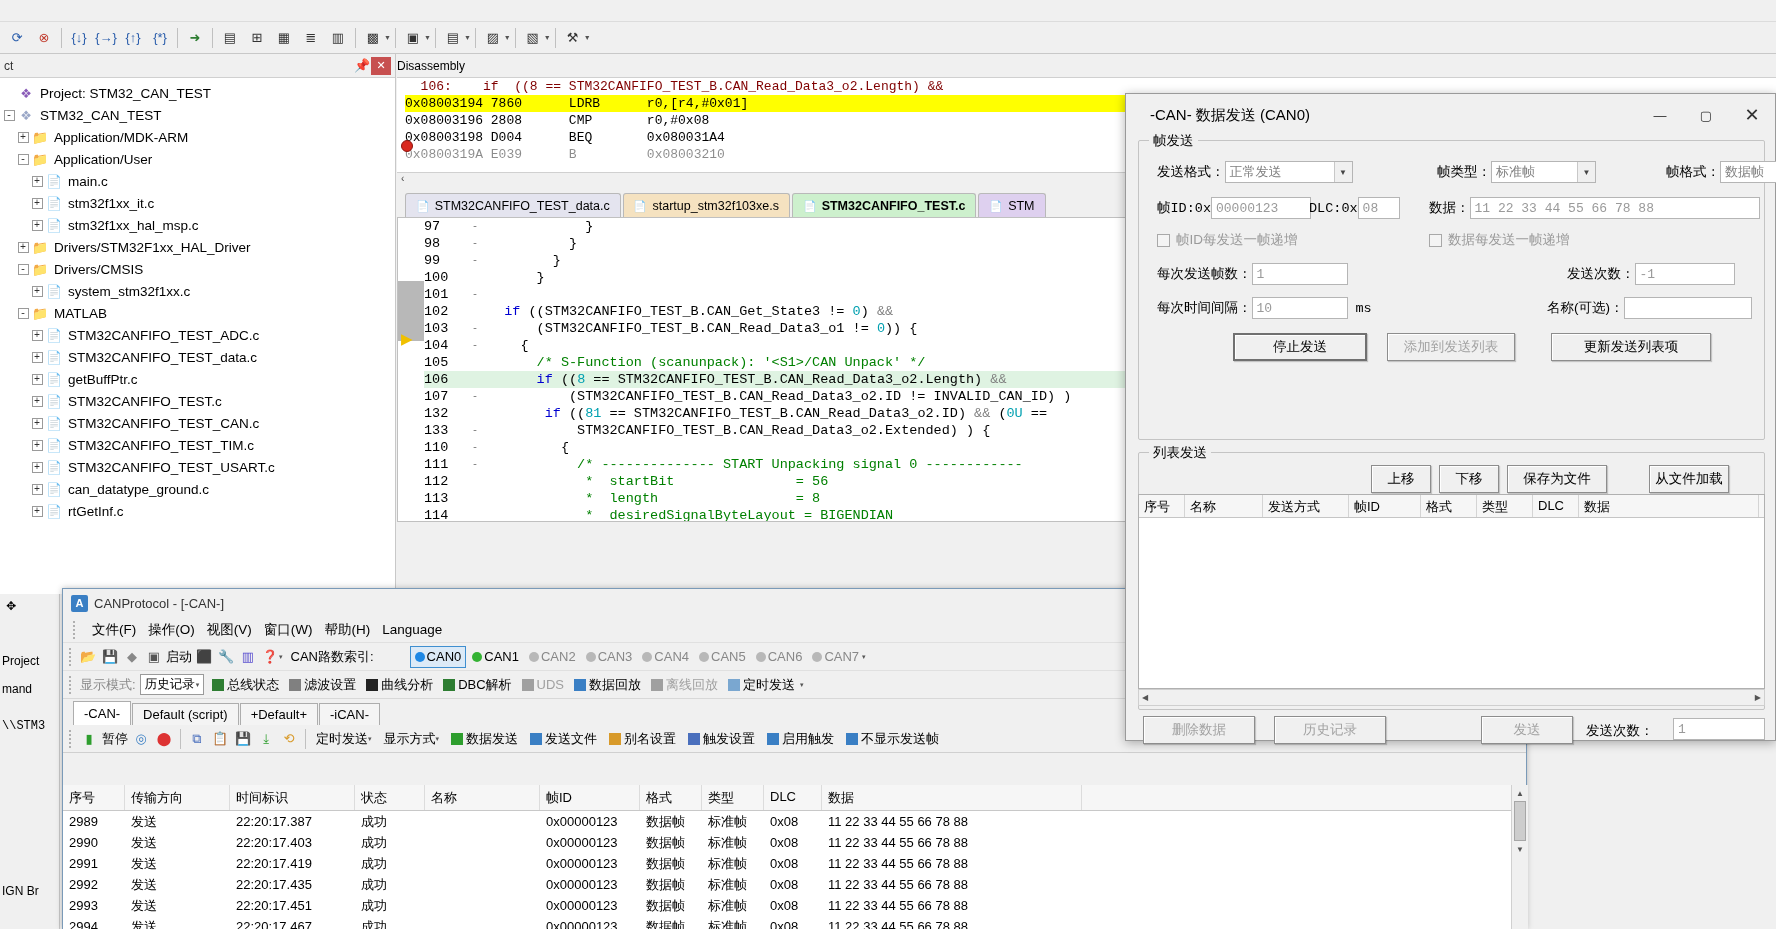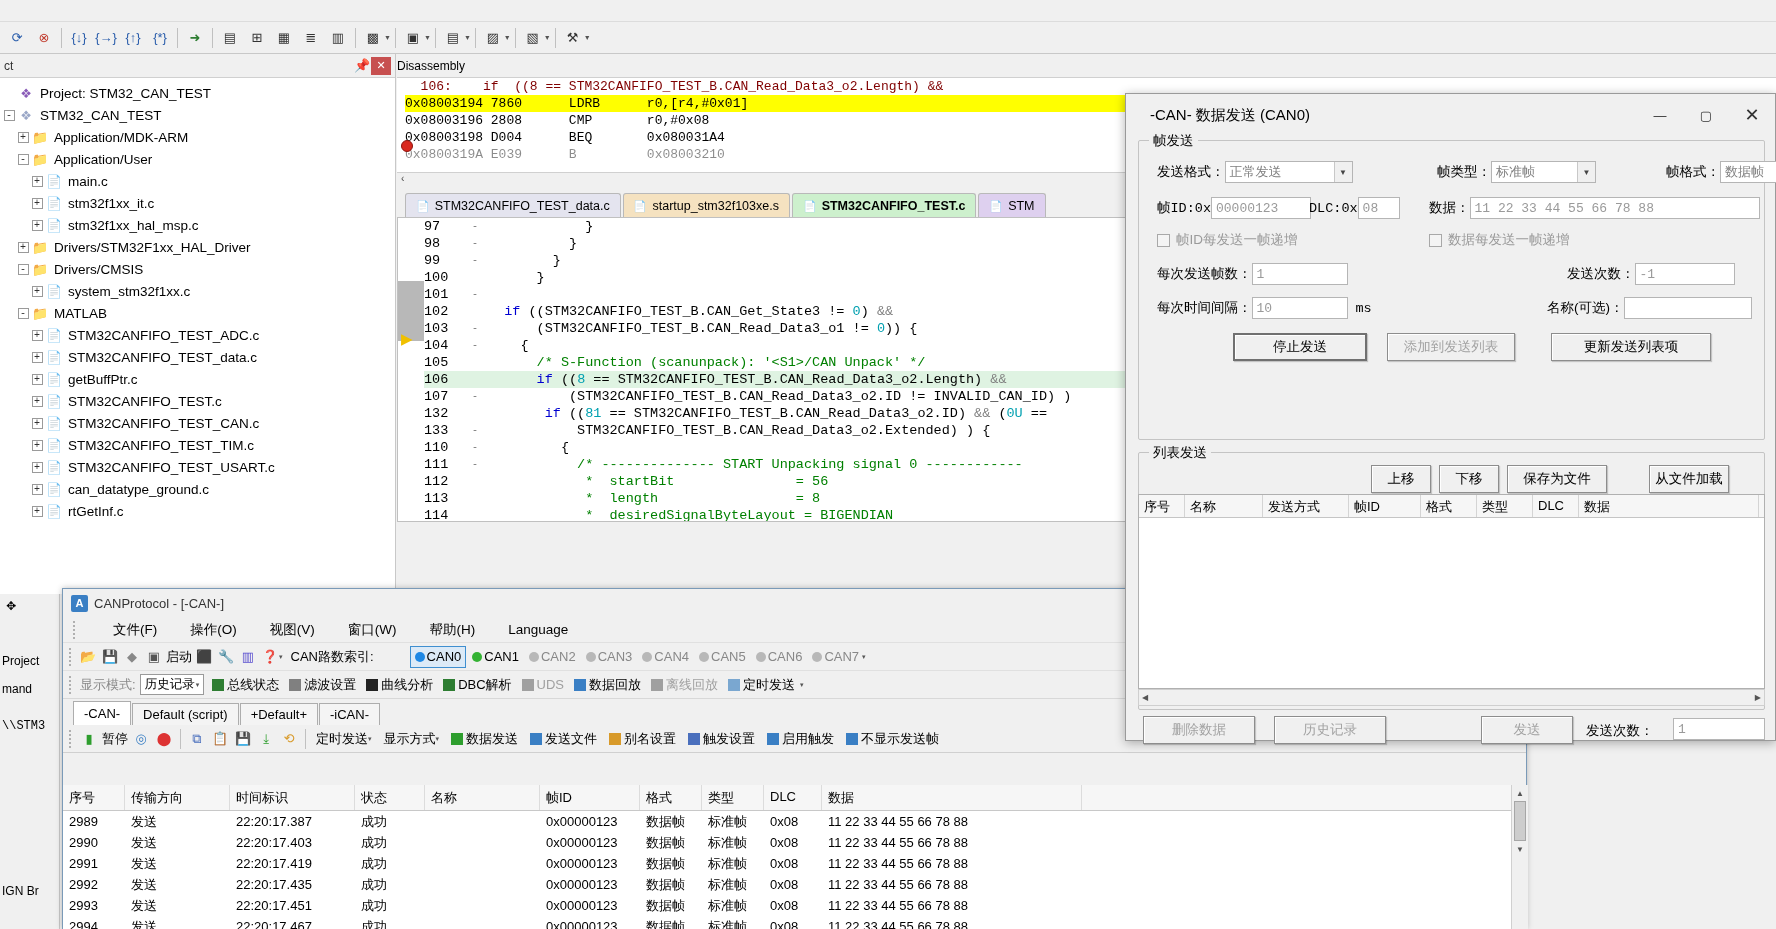--- a/index.html
+++ b/index.html
@@ -130,21 +130,21 @@
   .canwin-title {
     height:28px; display:flex; align-items:center; padding-left:8px;
     font-size:13px; color:#333; background:#f0f0f0;
   }
   .app-logo {
     width:17px; height:17px; margin-right:6px;
     background:#3a7fc4; color:#fff; font-size:11px; font-weight:bold;
     display:flex; align-items:center; justify-content:center; border-radius:2px;
   }
   .menubar {
-    height:26px; display:flex; align-items:center; padding-left:10px; gap:33px;
+    height:26px; display:flex; align-items:center; padding-left:10px; gap:12px;
     font-size:13.5px; border-bottom:1px solid #e0e0e0;
   }
   .menubar span { cursor:default; }
   .cantb1 {
     height:28px; display:flex; align-items:center; padding-left:6px; gap:2px;
     font-size:13px; border-bottom:1px solid #e0e0e0;
   }
   .grip { width:5px; height:18px; border-left:2px dotted #b0b0b0; margin-right:2px; }
   .ci { width:20px; height:20px; display:flex; align-items:center; justify-content:center; font-size:13px; }
   .canidx-label { margin-left:6px; margin-right:18px; font-size:13px; }

